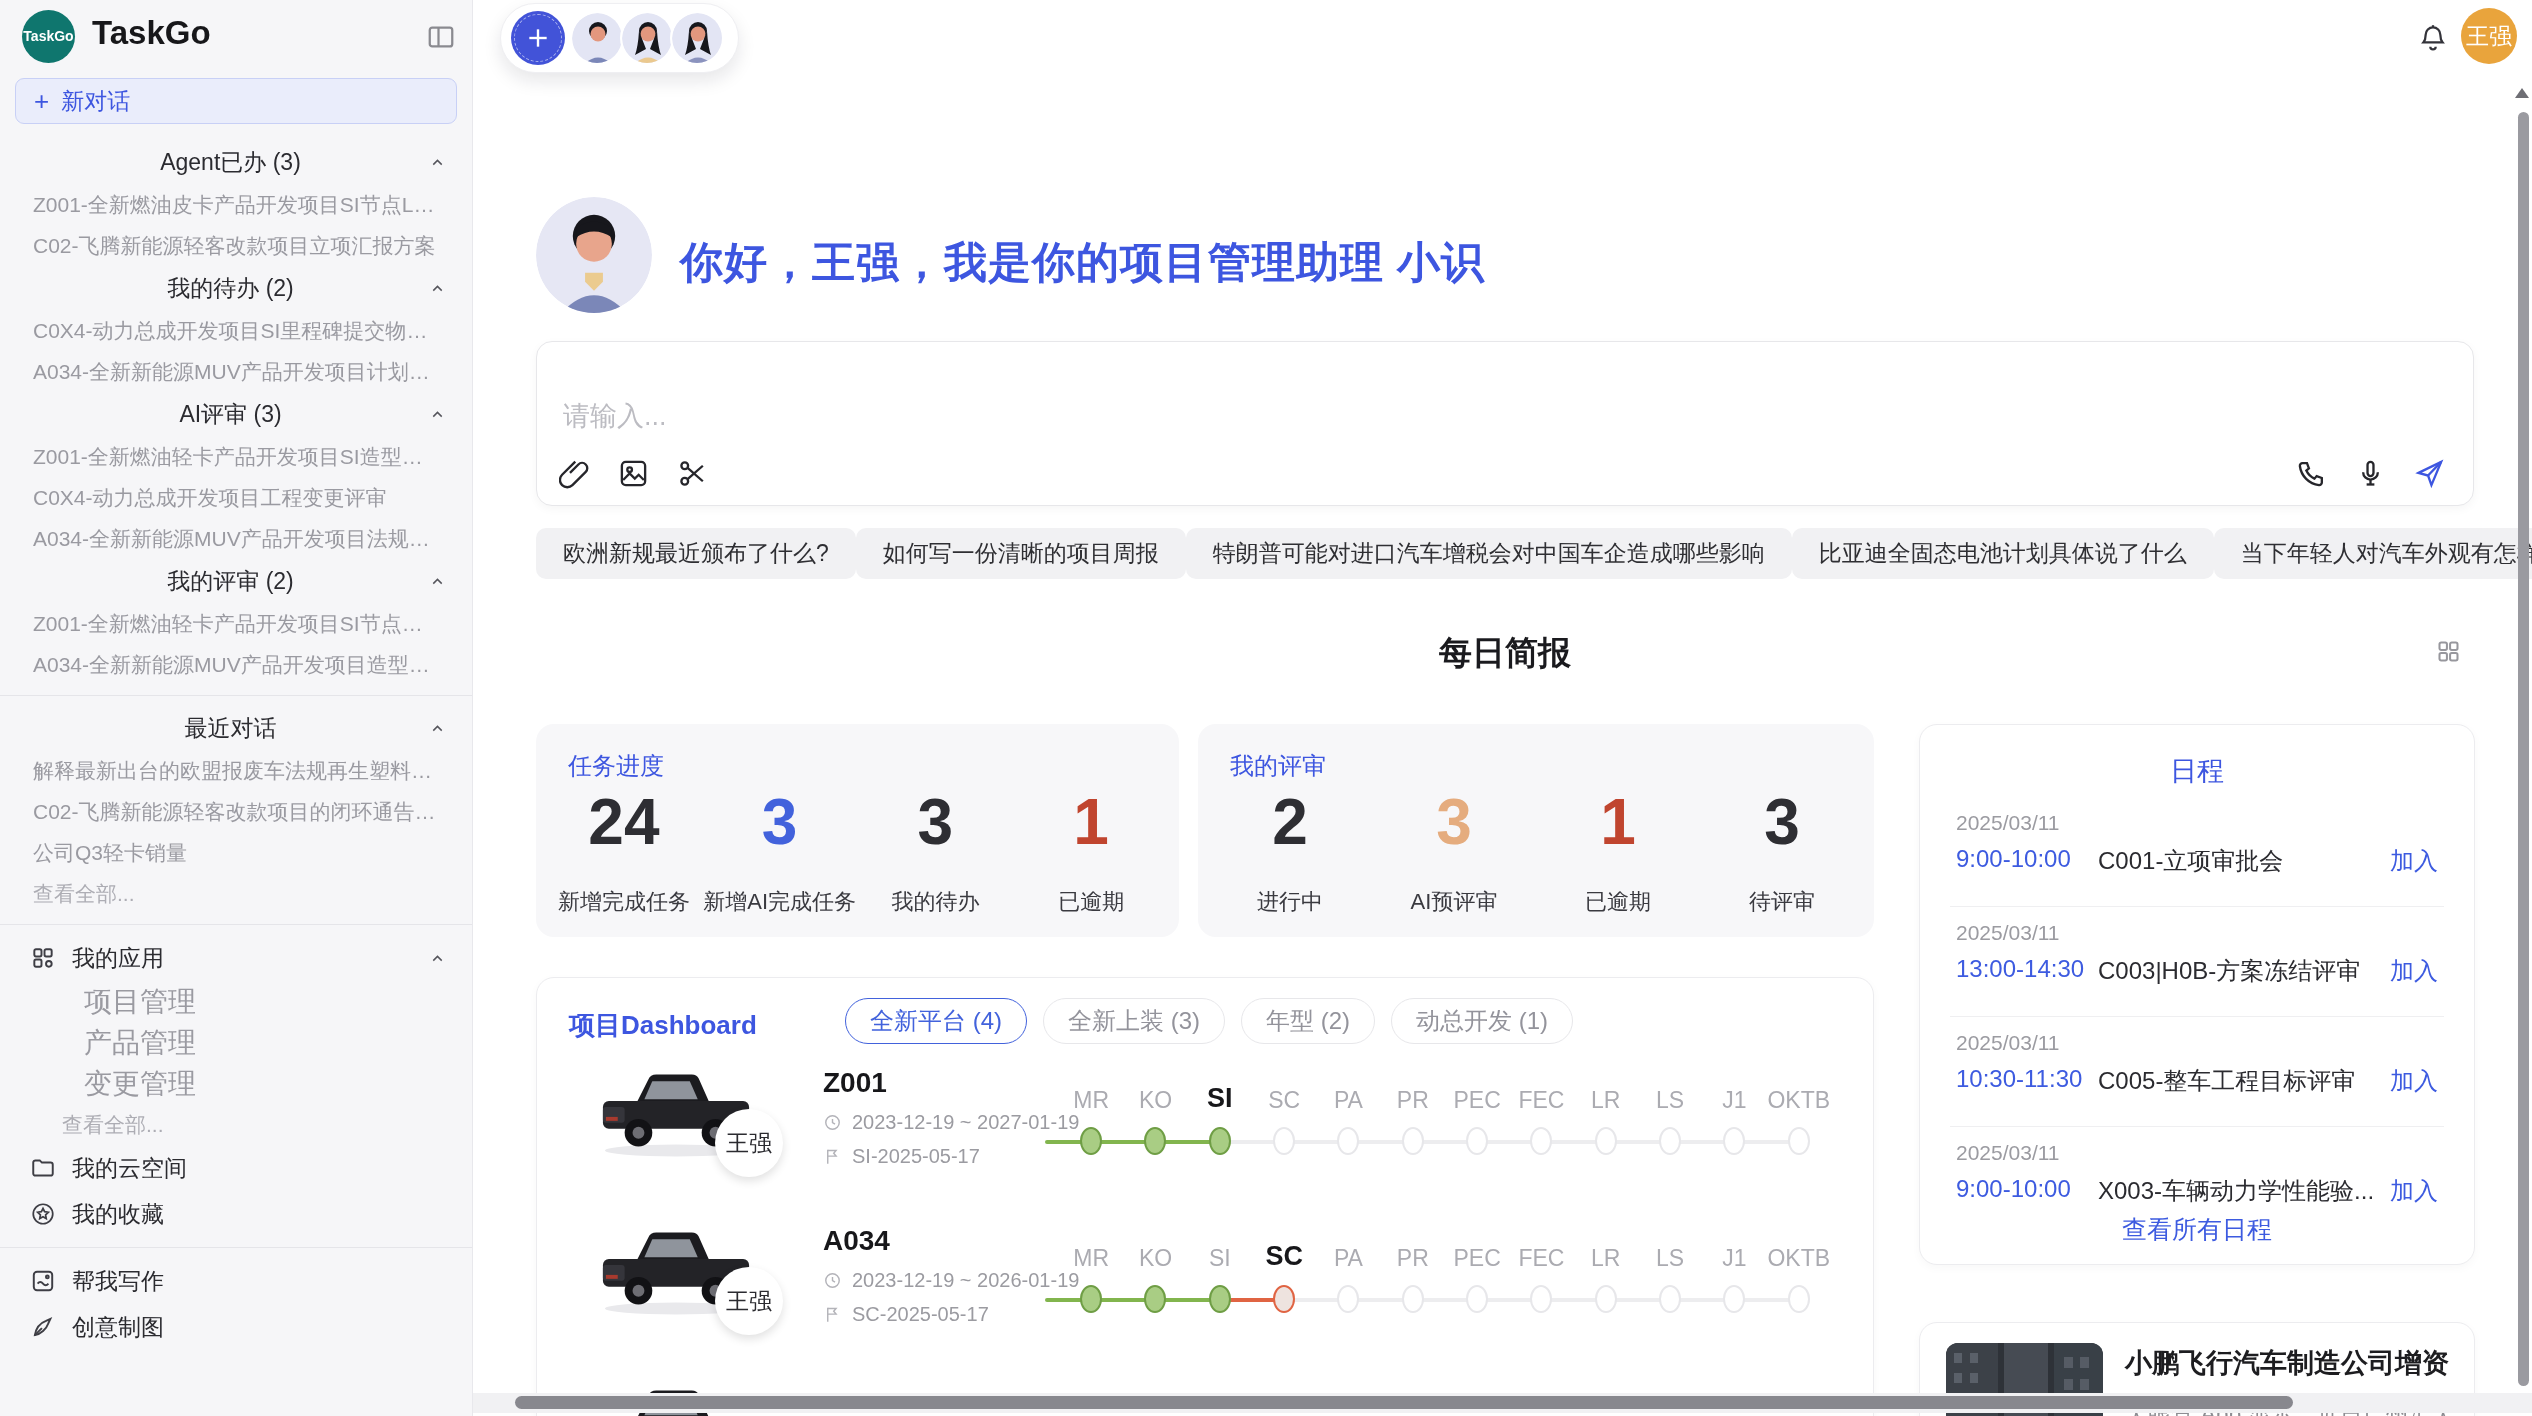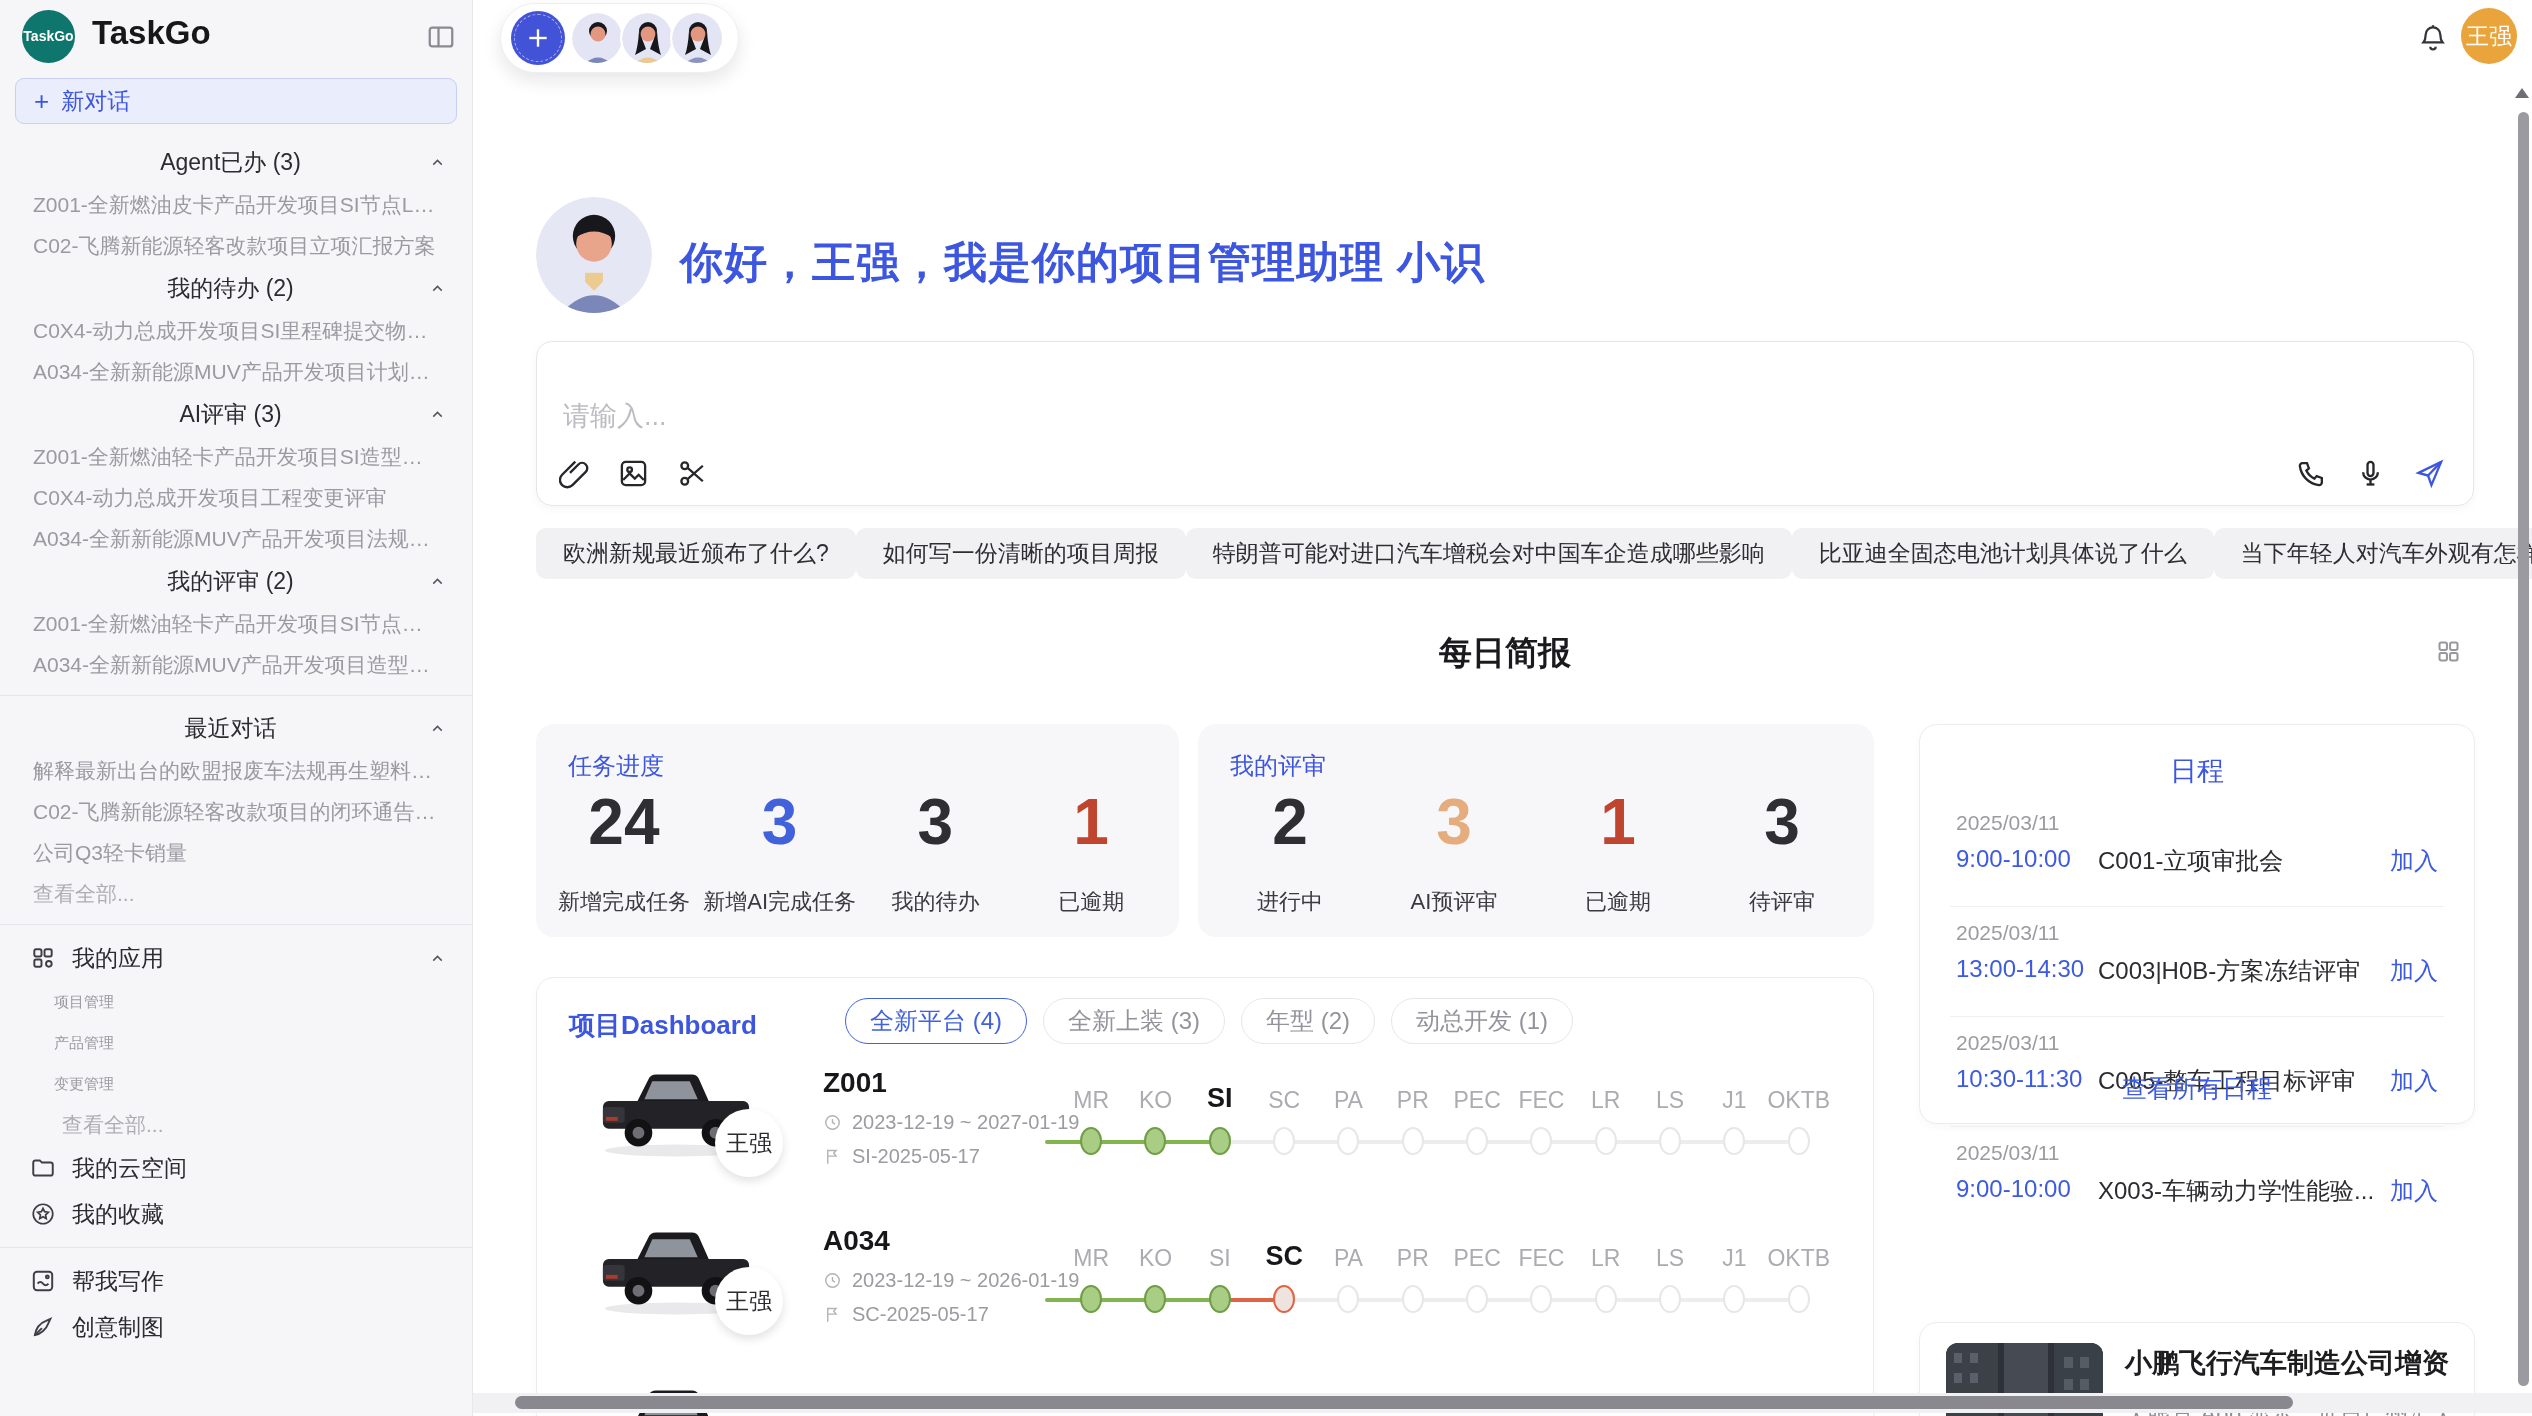--- a/index.html
+++ b/index.html
@@ -26,21 +26,21 @@
                padding:0 44px 0 33px;font-size:23px;color:#2B2B30;justify-content:center;}
   .side-header .chev{position:absolute;right:26px;top:14px;width:17px;height:17px;color:#55555C;}
   .side-item{height:41px;display:flex;align-items:center;padding:0 30px 0 33px;font-size:21px;
              color:#9A9AA1;white-space:nowrap;overflow:hidden;text-overflow:ellipsis;display:block;line-height:41px;}
   .side-more{height:41px;line-height:41px;padding:0 33px;font-size:21px;color:#ADADB4;}
   .side-rule{height:1px;background:#E5E5E9;margin:10px 0;}
   .iconrow{position:relative;height:46px;display:flex;align-items:center;gap:16px;
            padding:0 44px 0 30px;font-size:23px;color:#2B2B30;}
   .iconrow .ric{width:26px;height:26px;color:#3E3E45;flex:0 0 auto;}
   .iconrow .chev{position:absolute;right:26px;top:15px;width:17px;height:17px;color:#55555C;}
-  .sub-item{height:41px;line-height:41px;padding:0 30px 0 54px;font-size:15px;color:#9A9AA1;
+  .sub-item{height:41px;line-height:41px;padding:0 30px 0 84px;font-size:28px;color:#9A9AA1;
             white-space:nowrap;overflow:hidden;text-overflow:ellipsis;}
   .sub-more{height:41px;line-height:41px;padding:0 62px;font-size:21px;color:#ADADB4;}
 
   
   .main{position:absolute;left:473px;top:0;width:2059px;height:1416px;background:#fff;}
 
   .topbar-pill{position:absolute;left:27px;top:3px;height:70px;border-radius:40px;background:#fff;
                border:1px solid #EFEFF2;box-shadow:0 8px 18px rgba(20,20,40,.10);
                display:flex;align-items:center;padding:0 14px 0 10px;gap:9px;}
   .plus-btn{position:relative;width:54px;height:54px;border-radius:50%;background:#4253D8;
@@ -106,21 +106,21 @@
   .ms-cells{display:flex;position:relative;z-index:2;}
   .ms-cell{flex:1;display:flex;flex-direction:column;align-items:center;}
   .ms-label{height:44px;display:flex;align-items:flex-end;justify-content:center;
             font-size:23px;color:#ABABB1;padding-bottom:4px;}
   .ms-label.cur{font-size:27px;font-weight:700;color:#17171A;}
   .ms-node{width:22px;height:28px;border-radius:50%;margin-top:9px;background:#fff;border:2px solid #E7E7EA;}
   .ms-node.done{background:#A9CD84;border-color:#6F9E45;}
   .ms-node.overdue{background:#EEE3DF;border-color:#E06443;}
   .ms-seg{position:absolute;height:4px;top:66px;z-index:1;background:#EDEDEF;border-radius:2px;}
 
-  .sched-card{position:absolute;left:1446px;top:724px;width:556px;height:400px;background:#fff;
+  .sched-card{position:absolute;left:1446px;top:724px;width:556px;height:541px;background:#fff;
               border:1px solid #ECECEF;border-radius:18px;box-shadow:0 3px 10px rgba(0,0,0,.03);}
   .sched-title{position:absolute;top:28px;width:100%;text-align:center;font-size:27px;color:#3D56E0;}
   .sched-items{position:absolute;left:0;right:0;top:72px;}
   .sched-item{position:relative;height:110px;margin:0 30px;border-bottom:1px solid #EFEFF1;}
   .sched-item:last-child{border-bottom:none;}
   .s-date{position:absolute;left:6px;top:14px;font-size:21px;color:#9B9BA1;}
   .s-time{position:absolute;left:6px;top:48px;font-size:24px;color:#3D5BE0;}
   .s-title{position:absolute;left:148px;top:48px;font-size:24px;color:#2B2B30;white-space:nowrap;}
   .s-join{position:absolute;right:6px;top:48px;font-size:24px;color:#3D5BE0;cursor:pointer;}
   .sched-all{position:absolute;bottom:18px;width:100%;text-align:center;font-size:25px;color:#3D5BE0;cursor:pointer;}

